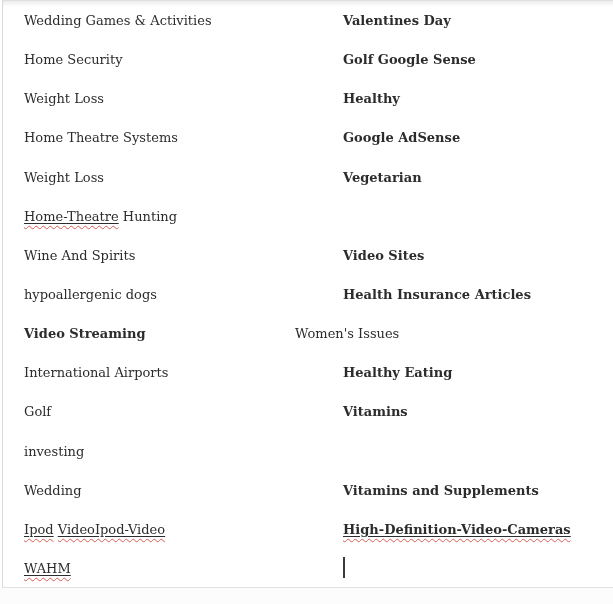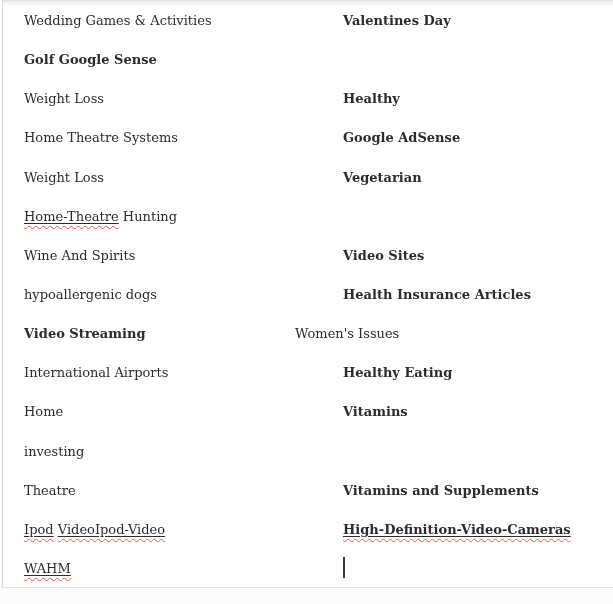--- a/index.html
+++ b/index.html
@@ -80,30 +80,30 @@
     margin-top: -3px;
   }
 </style>
 </head>
 <body>
 
 <div class="viewport">
   <div class="editor">
     <div class="rows">
         <div class="row"><div class="cell left"><span class="plain">Wedding Games &amp; Activities</span></div><div class="cell right"><span class="plain">Valentines Day</span></div></div>
-        <div class="row"><div class="cell right"><span class="plain">Golf Google Sense</span></div></div>
+        <div class="row"><div class="cell left"><span class="plain">Home Security</span></div><div class="cell right"><span class="plain">Golf Google Sense</span></div></div>
         <div class="row"><div class="cell left"><span class="plain">Weight Loss</span></div><div class="cell right"><span class="plain">Healthy</span></div></div>
         <div class="row"><div class="cell left"><span class="plain">Home Theatre Systems</span></div><div class="cell right"><span class="plain">Google AdSense</span></div></div>
         <div class="row"><div class="cell left"><span class="plain">Weight Loss</span></div><div class="cell right"><span class="plain">Vegetarian</span></div></div>
         <div class="row"><div class="cell left"><span class="u"><span class="sq">Home-Theatre</span></span><span class="plain"> Hunting</span></div></div>
         <div class="row"><div class="cell left"><span class="plain">Wine And Spirits</span></div><div class="cell right"><span class="plain">Video Sites</span></div></div>
         <div class="row"><div class="cell left"><span class="plain">hypoallergenic dogs</span></div><div class="cell right"><span class="plain">Health Insurance Articles</span></div></div>
         <div class="row"><div class="cell right"><span class="plain">Video Streaming</span></div><div class="cell left"><span class="plain">Women's Issues</span></div></div>
         <div class="row"><div class="cell left"><span class="plain">International Airports</span></div><div class="cell right"><span class="plain">Healthy Eating</span></div></div>
-        <div class="row"><div class="cell left"><span class="plain">Home</span></div><div class="cell right"><span class="plain">Vitamins</span></div></div>
+        <div class="row"><div class="cell left"><span class="plain">Golf</span></div><div class="cell right"><span class="plain">Vitamins</span></div></div>
         <div class="row"><div class="cell left"><span class="plain">investing</span></div></div>
-        <div class="row"><div class="cell left"><span class="plain">Theatre</span></div><div class="cell right"><span class="plain">Vitamins and Supplements</span></div></div>
+        <div class="row"><div class="cell left"><span class="plain">Wedding</span></div><div class="cell right"><span class="plain">Vitamins and Supplements</span></div></div>
         <div class="row"><div class="cell left"><span class="u"><span class="sq">Ipod</span></span><span class="plain"> </span><span class="u"><span class="sq">VideoIpod-Video</span></span></div><div class="cell right"><span class="u"><span class="sq">High-Definition-Video-Cameras</span></span></div></div>
         <div class="row"><div class="cell left"><span class="u"><span class="sq">WAHM</span></span></div><div class="cell right"><span class="caret" title="|"></span></div></div>
       </div>
   </div>
   <div class="below-editor"></div>
 </div>
 
 </body></html>

